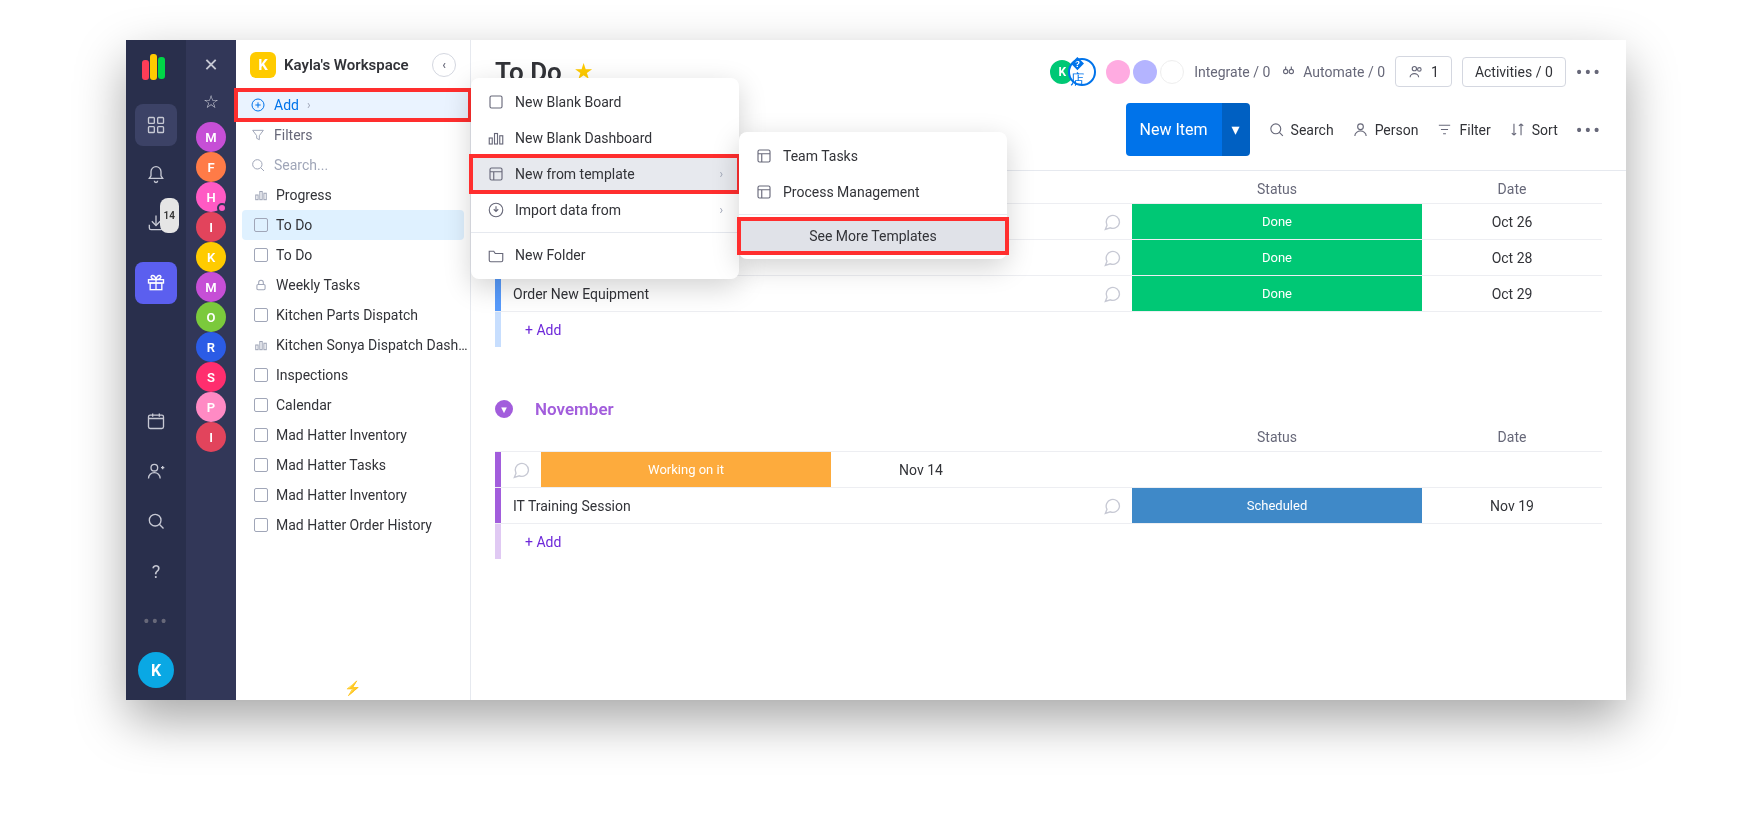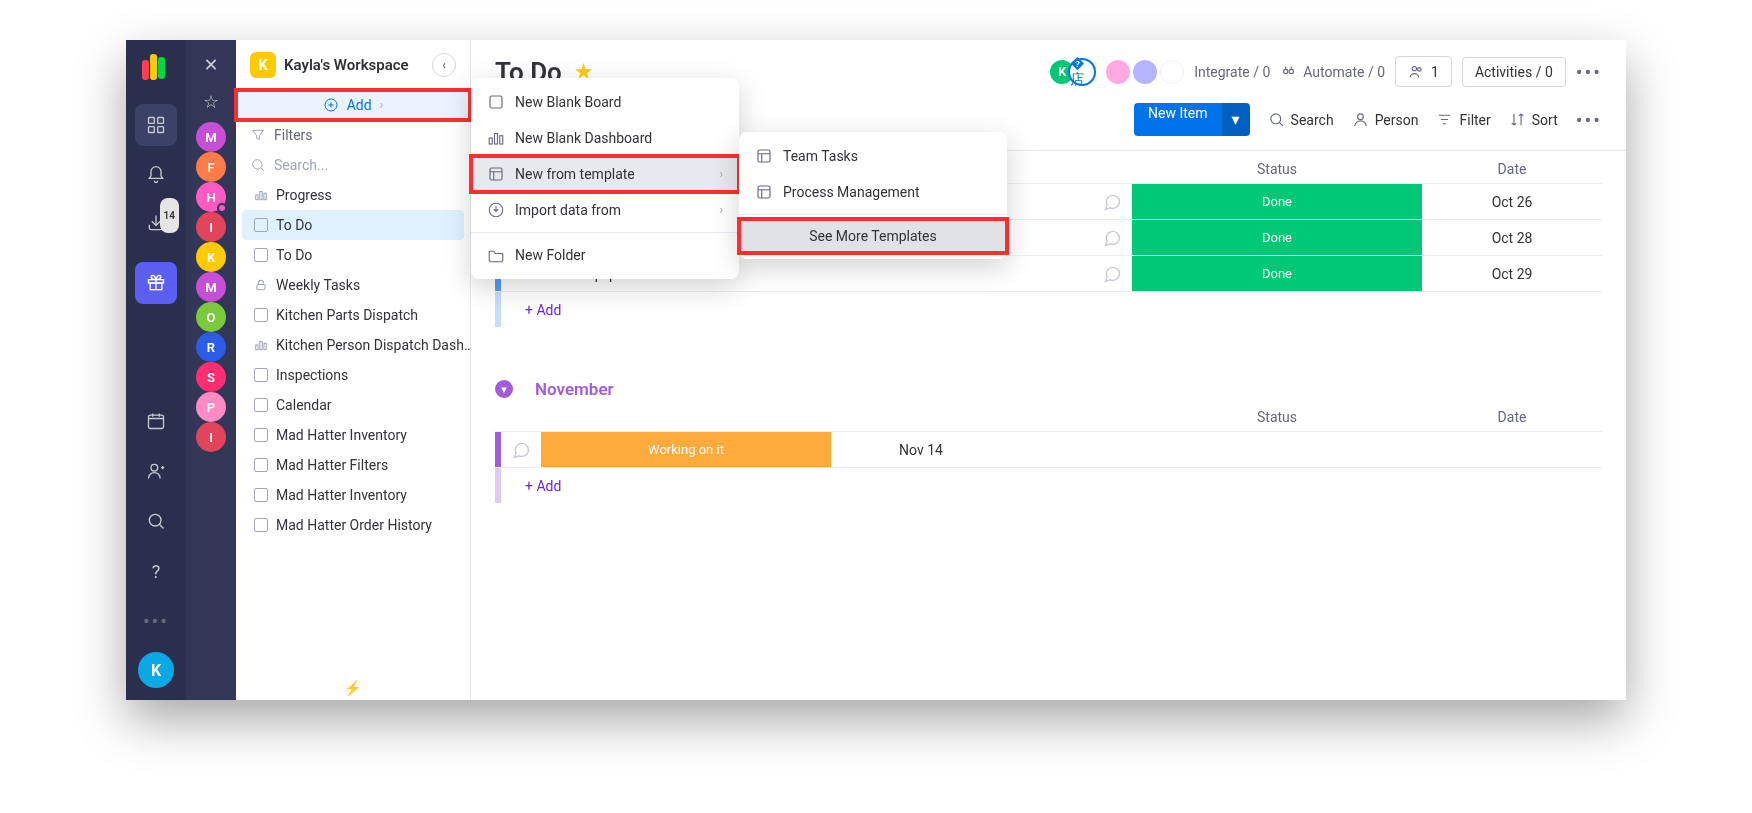--- a/index.html
+++ b/index.html
@@ -21,21 +21,21 @@
 .mini-rail{ width:50px; background:#323758; display:flex; flex-direction:column; align-items:center; padding-top:14px; gap:10px;}
 .mini-ava{ width:30px; height:30px; border-radius:50%; color:#fff; font-weight:600; font-size:13px; display:flex; align-items:center; justify-content:center; position:relative;}
 .mini-rail .close-x{ color:#c7c9d4; font-size:18px; margin-bottom:6px; cursor:pointer;}
 .mini-rail .star{ color:#c7c9d4; font-size:18px;}
 .mini-ava .dot{position:absolute; bottom:-1px; right:-1px; width:10px; height:10px; border-radius:50%; border:2px solid #323758;}
 .sidebar{ width:235px; background:#fff; border-right:1px solid #e6e9ef; display:flex; flex-direction:column; font-size:14px; color:#323338; position:relative;}
 .ws-header{ display:flex; align-items:center; padding:12px 14px; gap:8px; font-weight:600; font-size:15px;}
 .ws-icon{ width:26px; height:26px; background:#ffcb00; border-radius:6px; color:#fff; display:flex; align-items:center; justify-content:center; font-weight:700;}
 .ws-collapse{ margin-left:auto; width:24px; height:24px; border:1px solid #d4d7e0; border-radius:50%; display:flex; align-items:center; justify-content:center; color:#676879; font-size:12px;}
 .sb-row{ display:flex; align-items:center; padding:7px 14px; gap:8px; cursor:pointer; color:#676879;}
-.sb-row.add{ color:#0073ea; background:#eaf3ff; justify-content:center; outline:4px solid #ff2e2e; outline-offset:-2px;}
+.sb-row.add{ color:#0073ea; background:#eaf3ff; justify-content:flex-start; outline:4px solid #ff2e2e; outline-offset:-2px;}
 .sb-row.add .left{display:flex; align-items:center; gap:8px;}
 .sb-row .chev{ color:#a0a6b8; font-size:12px;}
 .sb-ico{ width:16px; height:16px; stroke:#a0a6b8; fill:none; stroke-width:1.5; flex-shrink:0;}
 .sb-list{ overflow:auto; flex:1;}
 .sb-item{ display:flex; align-items:center; padding:7px 14px 7px 18px; gap:8px; cursor:pointer; color:#323338; font-size:14px; white-space:nowrap; overflow:hidden; text-overflow:ellipsis;}
 .sb-item.active{ background:#dff1ff; border-radius:4px; margin:0 6px; padding-left:12px;}
 .sb-item .bi{ width:14px; height:14px; border:1.5px solid #a0a6b8; border-radius:2px; flex-shrink:0;}
 .sb-item .lock{ width:14px; height:14px; flex-shrink:0;}
 .sb-item .dash{ width:14px; height:14px; flex-shrink:0;}
 .main{ flex:1; display:flex; flex-direction:column; position:relative; background:#fff;}
@@ -46,21 +46,21 @@
 .pill{ border:1px solid #d4d7e0; border-radius:4px; padding:6px 12px; font-size:14px; color:#323338; display:flex; align-items:center; gap:6px; cursor:pointer; background:#fff;}
 .hdr-link{ display:flex; align-items:center; gap:6px; color:#676879; font-size:14px; cursor:pointer;}
 .avagroup{ display:flex; align-items:center;}
 .ava-s{ width:28px; height:28px; border-radius:50%; background:#00c875; color:#fff; font-weight:700; font-size:12px; display:flex; align-items:center; justify-content:center; border:2px solid #fff;}
 .ava-o{ width:28px; height:28px; border-radius:50%; border:2px solid #0073ea; background:#fff; margin-left:-8px; display:flex; align-items:center; justify-content:center; color:#0073ea; font-size:14px;}
 .app-icons{ display:flex; gap:3px; align-items:center; opacity:.5;}
 .app-icons span{ width:24px; height:24px; border-radius:50%; display:inline-block;}
 .dots{ color:#676879; font-size:20px; cursor:pointer; letter-spacing:2px;}
 .toolbar{ display:flex; align-items:center; padding:8px 24px 14px; gap:18px; border-bottom:1px solid #e6e9ef;}
 .new-item{ display:flex; border-radius:4px; overflow:hidden;}
-.new-item .lbl{ background:#0073ea; color:#fff; padding:2px 14px; font-size:14px;}
+.new-item .lbl{ background:#0073ea; color:#fff; padding:17px 14px; font-size:16px;}
 .new-item .drop{ background:#0060c2; color:#fff; padding:7px 10px; display:flex; align-items:center;}
 .tb-link{ display:flex; align-items:center; gap:6px; color:#323338; font-size:14px; cursor:pointer;}
 .tb-ico{ width:17px; height:17px; stroke:#676879; fill:none; stroke-width:1.6;}
 .toolbar .spacer{flex:1;}
 .board-body{ padding:6px 24px 24px; overflow:auto;}
 .group-head{ display:flex; align-items:center; margin:22px 0 6px;}
 .gh-title{ font-size:17px; font-weight:600; margin-left:22px;}
 .gh-round{ width:18px; height:18px; border-radius:50%; display:flex; align-items:center; justify-content:center; font-size:11px;}
 .cols{ display:flex; color:#676879; font-size:14px; padding:4px 0 6px; }
 .col-item{ flex:1;}
@@ -232,37 +232,37 @@
         <div class="sb-item">
           <div class="bi"></div>
           <span>Kitchen Parts Dispatch</span>
         </div>
         <div class="sb-item">
           <svg class="dash" viewBox="0 0 24 24" fill="none" stroke="#a0a6b8" stroke-width="1.8">
             <rect x="3" y="12" width="4" height="8"></rect>
             <rect x="10" y="6" width="4" height="14"></rect>
             <rect x="17" y="9" width="4" height="11"></rect>
           </svg>
-          <span>Kitchen Person Dispatch Dash…</span>
+          <span>Kitchen Sonya Dispatch Dash…</span>
         </div>
         <div class="sb-item">
           <div class="bi"></div>
           <span>Inspections</span>
         </div>
         <div class="sb-item">
           <div class="bi"></div>
           <span>Calendar</span>
         </div>
         <div class="sb-item">
           <div class="bi"></div>
           <span>Mad Hatter Inventory</span>
         </div>
         <div class="sb-item">
           <div class="bi"></div>
-          <span>Mad Hatter Filters</span>
+          <span>Mad Hatter Tasks</span>
         </div>
         <div class="sb-item">
           <div class="bi"></div>
           <span>Mad Hatter Inventory</span>
         </div>
         <div class="sb-item">
           <div class="bi"></div>
           <span>Mad Hatter Order History</span>
         </div>
       </div>
@@ -400,20 +400,31 @@
         <div class="row">
           <div class="bar" style="background:#a25ddc;"></div>
           <div class="conv">
             <svg width="20" height="20" viewBox="0 0 24 24" fill="none" stroke="#c7c9d4" stroke-width="1.6">
               <path d="M21 12a8 8 0 01-11 7l-6 2 2-5a8 8 0 1115-4z"></path>
             </svg>
           </div>
           <div class="status" style="background:#fdab3d;">Working on it</div>
           <div class="date">Nov 14</div>
         </div>
+        <div class="row">
+          <div class="bar" style="background:#a25ddc;"></div>
+          <div class="name">IT Training Session</div>
+          <div class="conv">
+            <svg width="20" height="20" viewBox="0 0 24 24" fill="none" stroke="#c7c9d4" stroke-width="1.6">
+              <path d="M21 12a8 8 0 01-11 7l-6 2 2-5a8 8 0 1115-4z"></path>
+            </svg>
+          </div>
+          <div class="status" style="background:#3f89c8;">Scheduled</div>
+          <div class="date">Nov 19</div>
+        </div>
         <div class="addrow">
           <div class="bar" style="background:#a25ddc55;"></div>
           <span>+ Add</span>
         </div>
         <div style="height: 30px;"></div>
       </div>
 
     <div class="menu" id="add-menu" style="left:0px; top:38px; width:268px;">
         <div class="menu-item">
           <svg class="menu-ico" viewBox="0 0 24 24">

